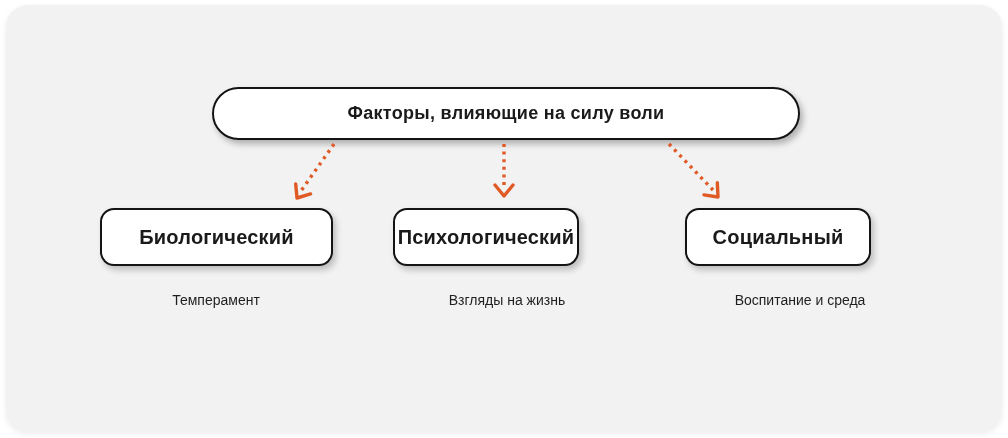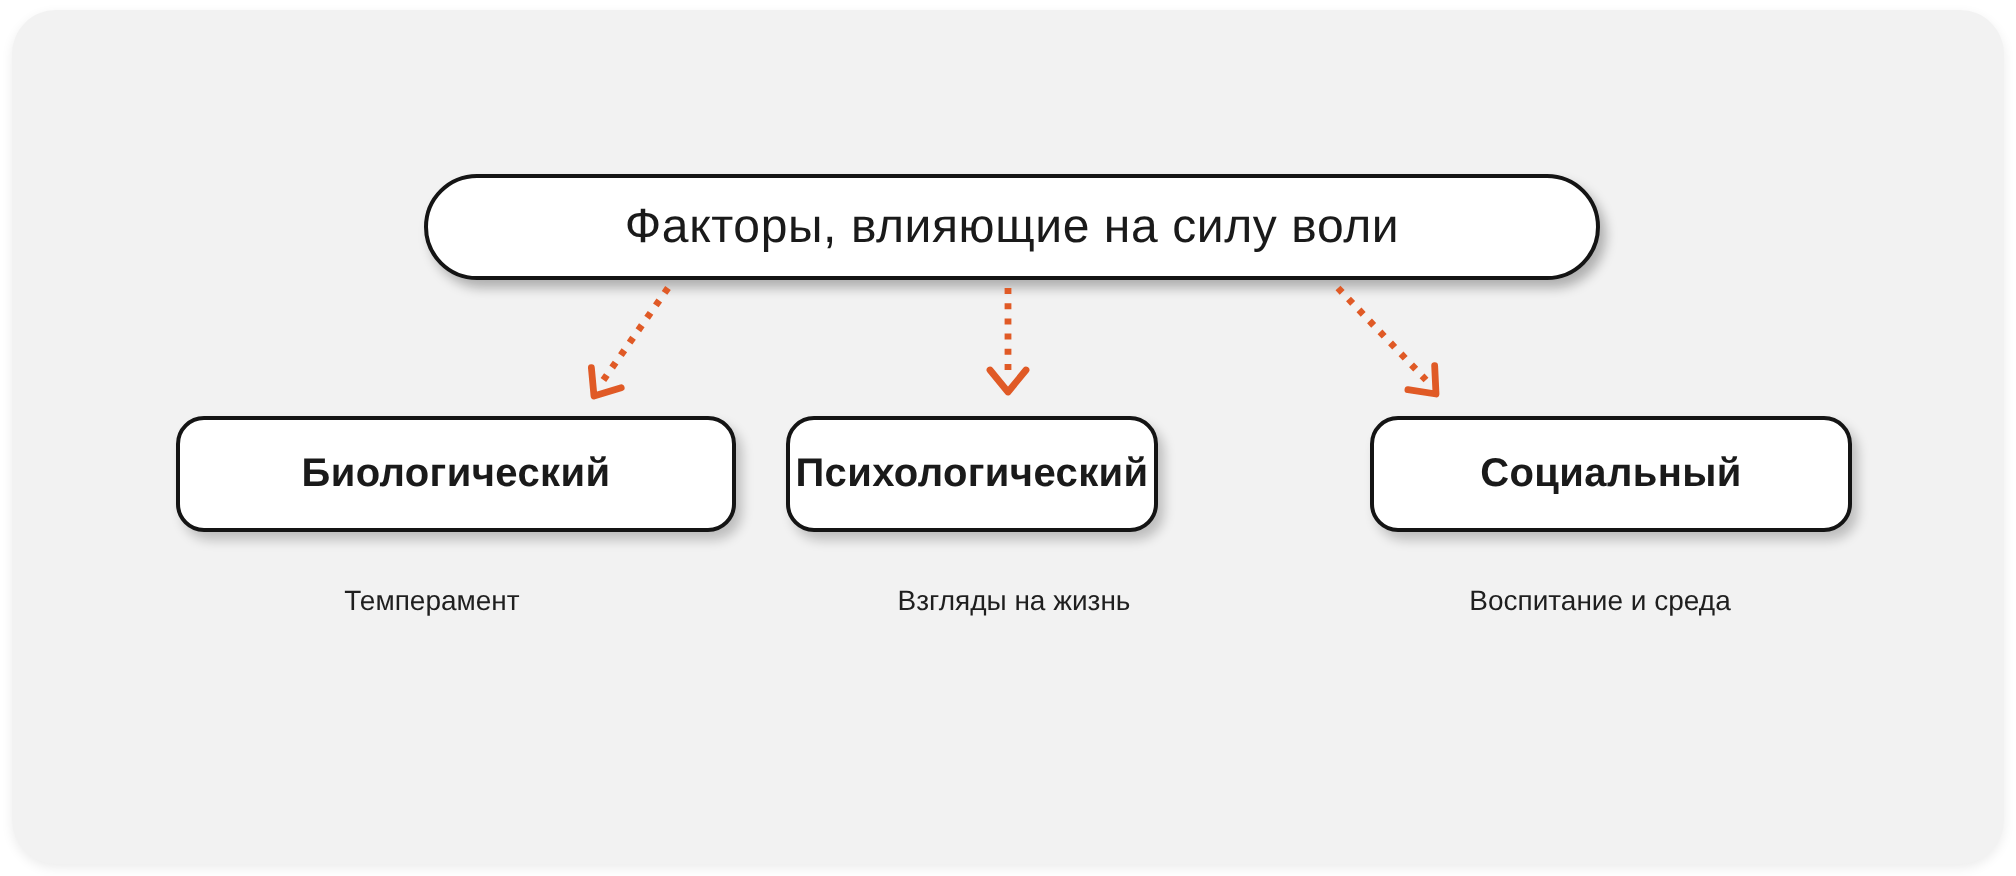--- a/index.html
+++ b/index.html
@@ -18,36 +18,36 @@
     background:var(--card-bg);border-radius:22px;
     box-shadow:0 2px 6px rgba(0,0,0,0.08);
   }
   .title-pill{
     position:absolute;left:212px;top:87px;width:588px;height:53px;
     background:var(--box-fill);border:2.5px solid var(--box-border);
     border-radius:27px;display:flex;align-items:center;justify-content:center;
     box-shadow:3px 4px 6px rgba(0,0,0,0.28);
   }
   .title-pill span{
-    font-size:24px;font-weight:400;color:var(--text-color);letter-spacing:0.3px;
+    font-size:18px;font-weight:700;color:var(--text-color);letter-spacing:0.3px;
     white-space:nowrap;
   }
   .factor-box{
     position:absolute;top:208px;height:58px;
     background:var(--box-fill);border:2px solid var(--box-border);
     border-radius:14px;display:flex;align-items:center;justify-content:center;
     box-shadow:3px 4px 6px rgba(0,0,0,0.22);
   }
   .factor-box span{
     font-size:20px;font-weight:700;color:var(--text-color);letter-spacing:0.2px;
     white-space:nowrap;
   }
-  .box-1{left:88px;width:280px;}
+  .box-1{left:100px;width:233px;}
   .box-2{left:393px;width:186px;}
-  .box-3{left:685px;width:241px;}
+  .box-3{left:685px;width:186px;}
   .caption{
     position:absolute;top:292px;width:300px;text-align:center;
     font-size:14px;font-weight:400;color:#1f1f1f;white-space:nowrap;
   }
   .cap-1{left:66px;}
   .cap-2{left:357px;}
   .cap-3{left:650px;}
   .arrows{
     position:absolute;left:0;top:0;width:1008px;height:438px;
     pointer-events:none;

